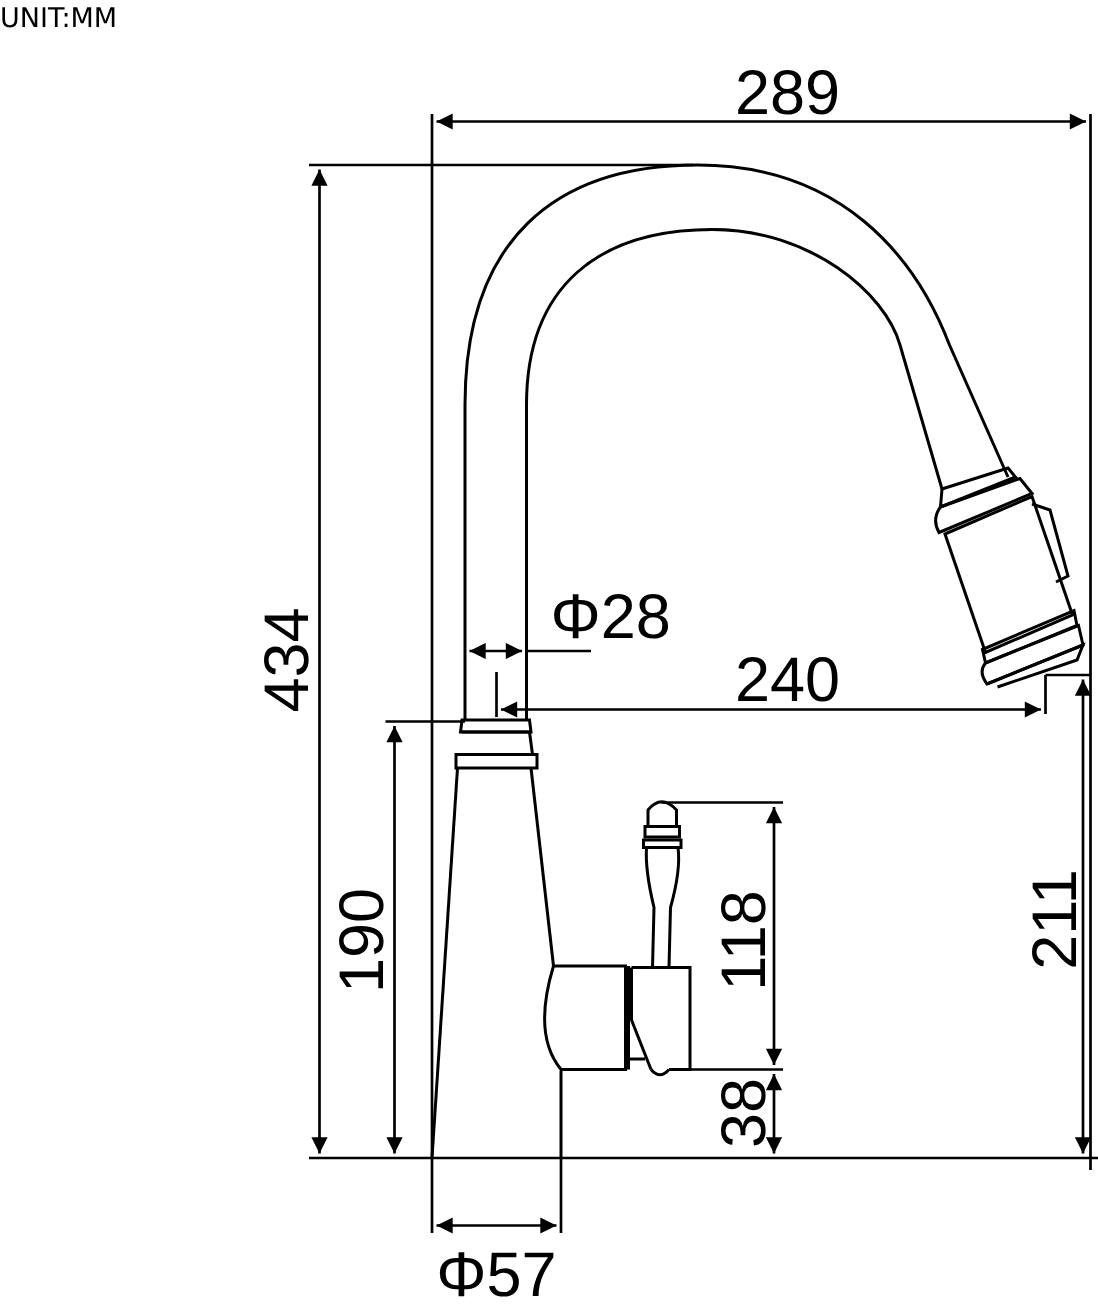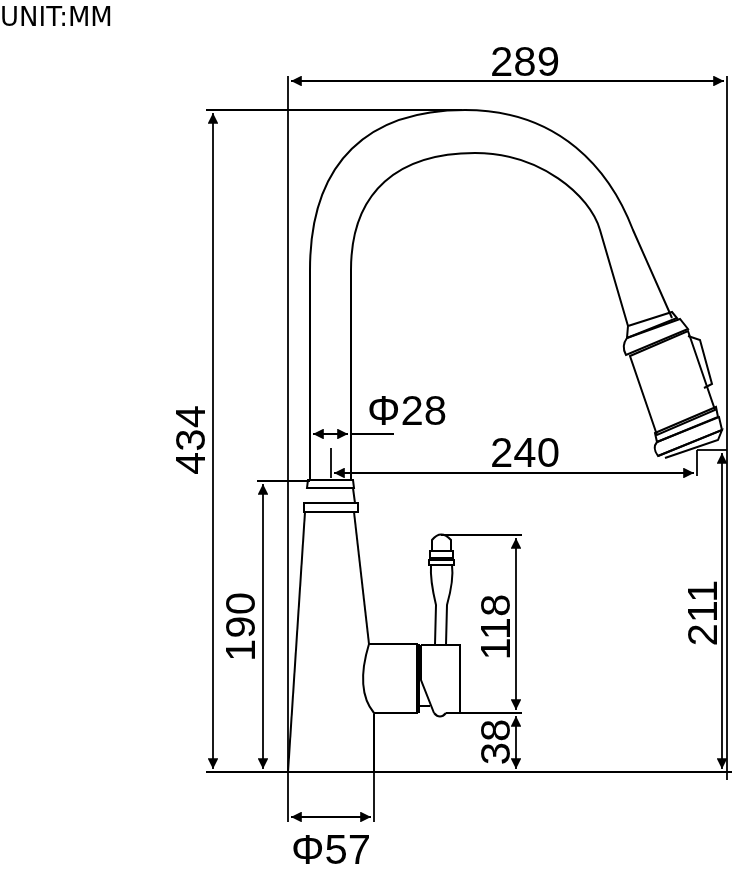--- a/index.html
+++ b/index.html
@@ -1,17 +1,17 @@
 <!DOCTYPE html>
 <html><head>
   <meta charset="utf-8">
   <style>
     html, body { margin: 0; padding: 0; background: #ffffff; }
     body { width: 732px; height: 869px; position: relative; overflow: hidden; font-family: "Liberation Sans", sans-serif; }
-    .unit-label { position: absolute; left: 0; top: 2px; font-size: 26px; color: #000; letter-spacing: 0px; font-family: "DejaVu Sans", sans-serif; }
+    .unit-label { position: absolute; left: 0; top: 2px; font-size: 18px; color: #000; letter-spacing: 0px; font-family: "DejaVu Sans", sans-serif; }
     svg { position: absolute; left: 0; top: 0; }
     .ln { stroke: #000; stroke-width: 2; fill: none; }
     .dim { stroke: #000; stroke-width: 1.8; fill: none; }
     .txt { font-family: "Liberation Sans", sans-serif; font-size: 42px; fill: #000; }
   </style>
 </head>
 <body>
 
 <div class="unit-label">UNIT:MM</div>
 

